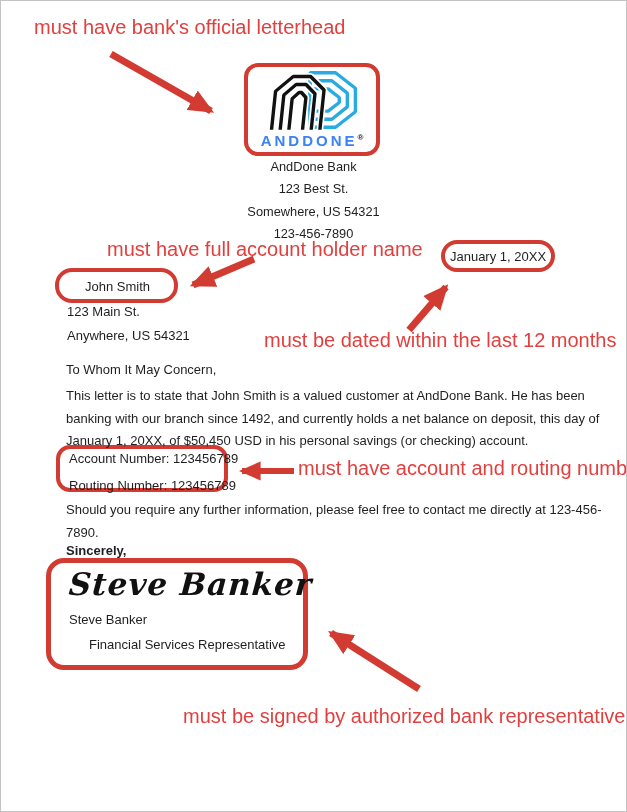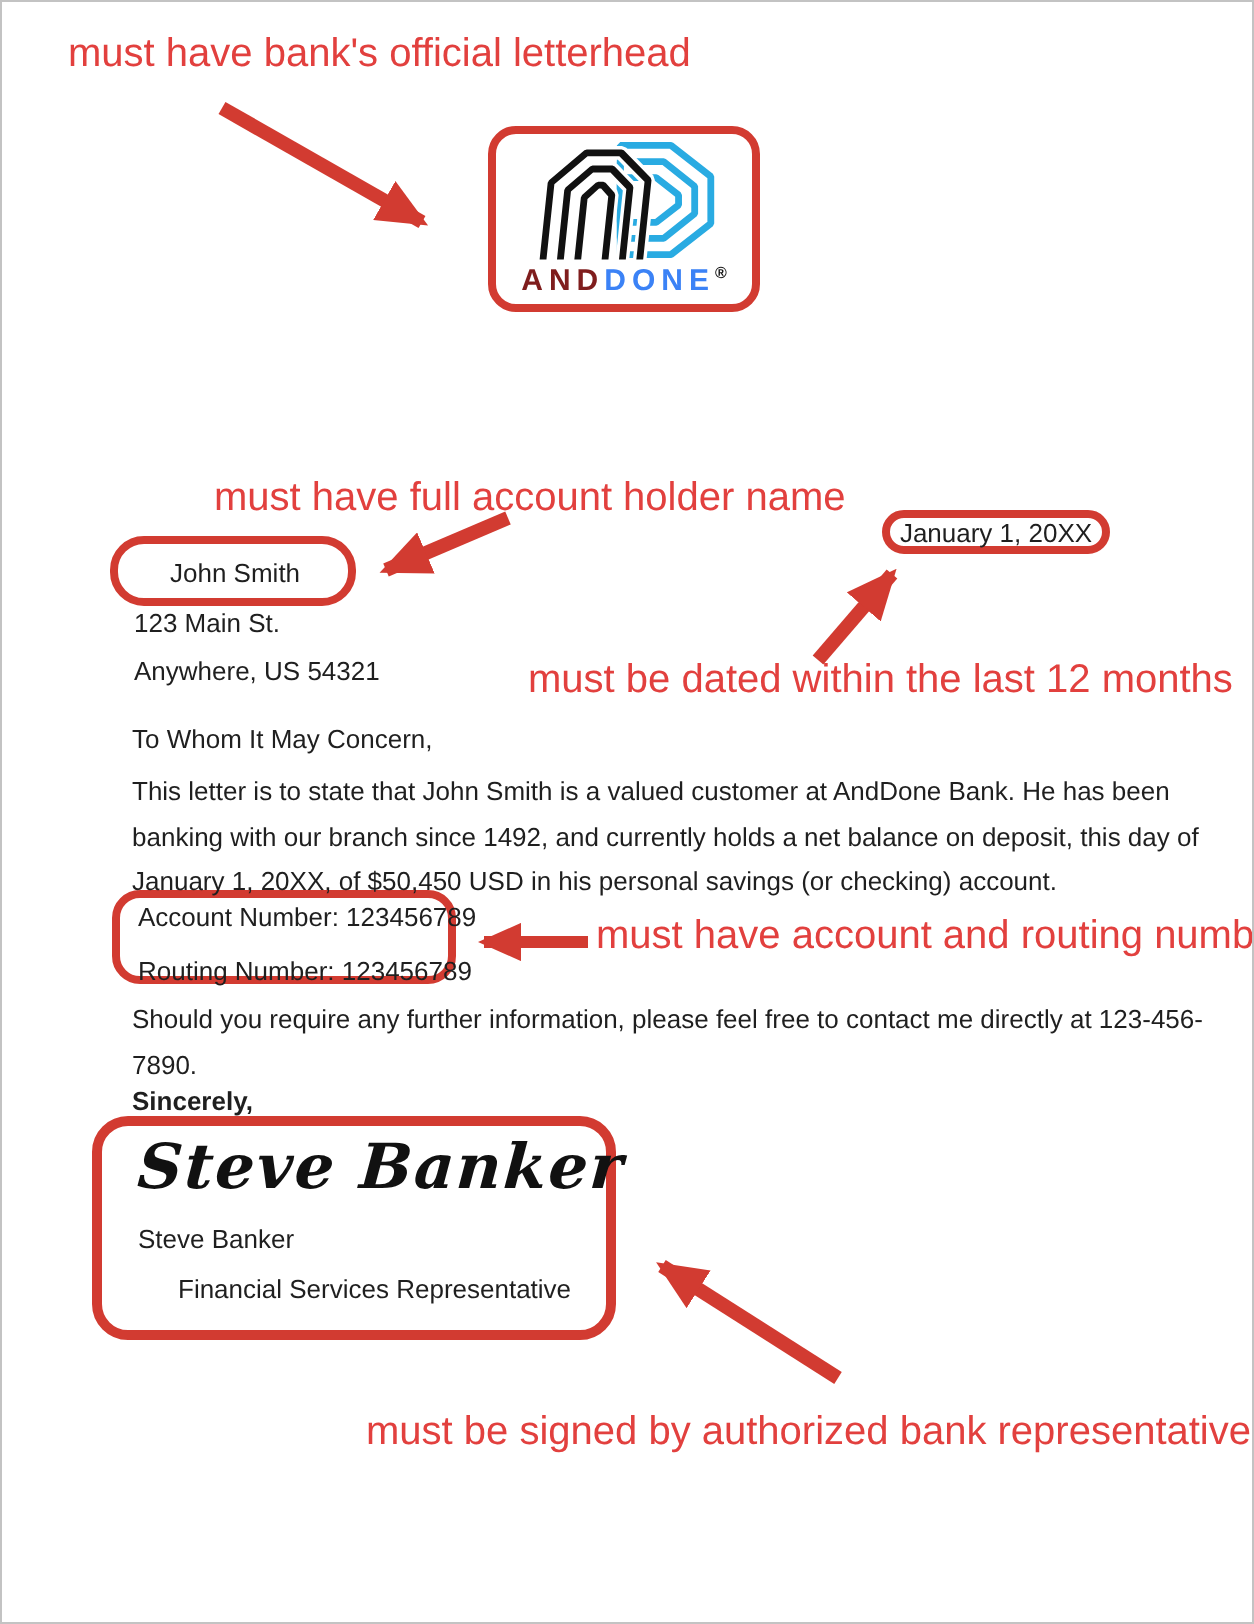--- a/index.html
+++ b/index.html
@@ -44,27 +44,27 @@
   }
   .logo-box { left:243px; top:62px; width:136px; height:93px; border-radius:14px; }
   .logo-inner {
     position:absolute; left:252px; top:68px; width:118px; height:82px;
     display:flex; flex-direction:column; align-items:center; justify-content:flex-start;
   }
   .wordmark {
     font-size:15px; font-weight:bold; letter-spacing:3px;
     white-space:nowrap; margin-top:1px;
   }
-  .wordmark .and { color:#7f1d1d; }
+  .wordmark .and { color:#3b82f6; }
   .wordmark .done { color:#3b82f6; }
   .wordmark .reg { font-size:8px; vertical-align:super; letter-spacing:0; color:#111111; }
   .name-box { left:54px; top:267px; width:123px; height:35px; border-radius:17px; }
   .date-box {
-    left:440px; top:239px; width:114px; height:22px; border-radius:17px;
-    display:flex; align-items:center; justify-content:center;margin-top:15px;
+    left:440px; top:239px; width:114px; height:32px; border-radius:17px;
+    display:flex; align-items:center; justify-content:center;
   }
   .account-box { left:55px; top:444px; width:172px; height:47px; border-radius:14px; }
   .sig-box { left:45px; top:557px; width:262px; height:112px; border-radius:18px; border-width:5px; }
   .sig-script {
     font-family:"DejaVu Serif", serif;
     font-style:italic; font-weight:bold;
     font-size:31px; color:#111111;
     transform:skewX(-4deg);
     white-space:nowrap;
     letter-spacing:1px;
@@ -110,20 +110,26 @@
           <path d="M34,98 V42 L52,25 H68 L84,40 V98"></path>
           <path d="M48,98 V48 L58,38 H62 L70,46 V98"></path>
         </g>
       </g>
     </svg>
     <div class="wordmark">
       <span class="and">AND</span><span class="done">DONE</span><span class="reg">®</span>
     </div>
   </div>
 
+  <div class="lh-block">
+    <div>AndDone Bank</div>
+    <div>123 Best St.</div>
+    <div>Somewhere, US 54321</div>
+    <div>123-456-7890</div>
+  </div>
 
   <div class="abs lettertext" style="left:68px; top:278px;margin-left:16px;">John Smith</div>
   <div class="abs lettertext" style="left:66px; top:303px;">123 Main St.</div>
   <div class="abs lettertext" style="left:66px; top:327px;">Anywhere, US 54321</div>
 
   <div class="abs lettertext" style="left:65px; top:361px;">To Whom It May Concern,</div>
   <div class="para" style="left:65px; top:384px;">This letter is to state that John Smith is a valued customer at AndDone Bank. He has been banking with our branch since 1492, and currently holds a net balance on deposit, this day of January 1, 20XX, of $50,450 USD in his personal savings (or checking) account.</div>
 
   <div class="abs lettertext" style="left:68px; top:450px;">Account Number: 123456789</div>
   <div class="abs lettertext" style="left:68px; top:477px;">Routing Number: 123456789</div>

